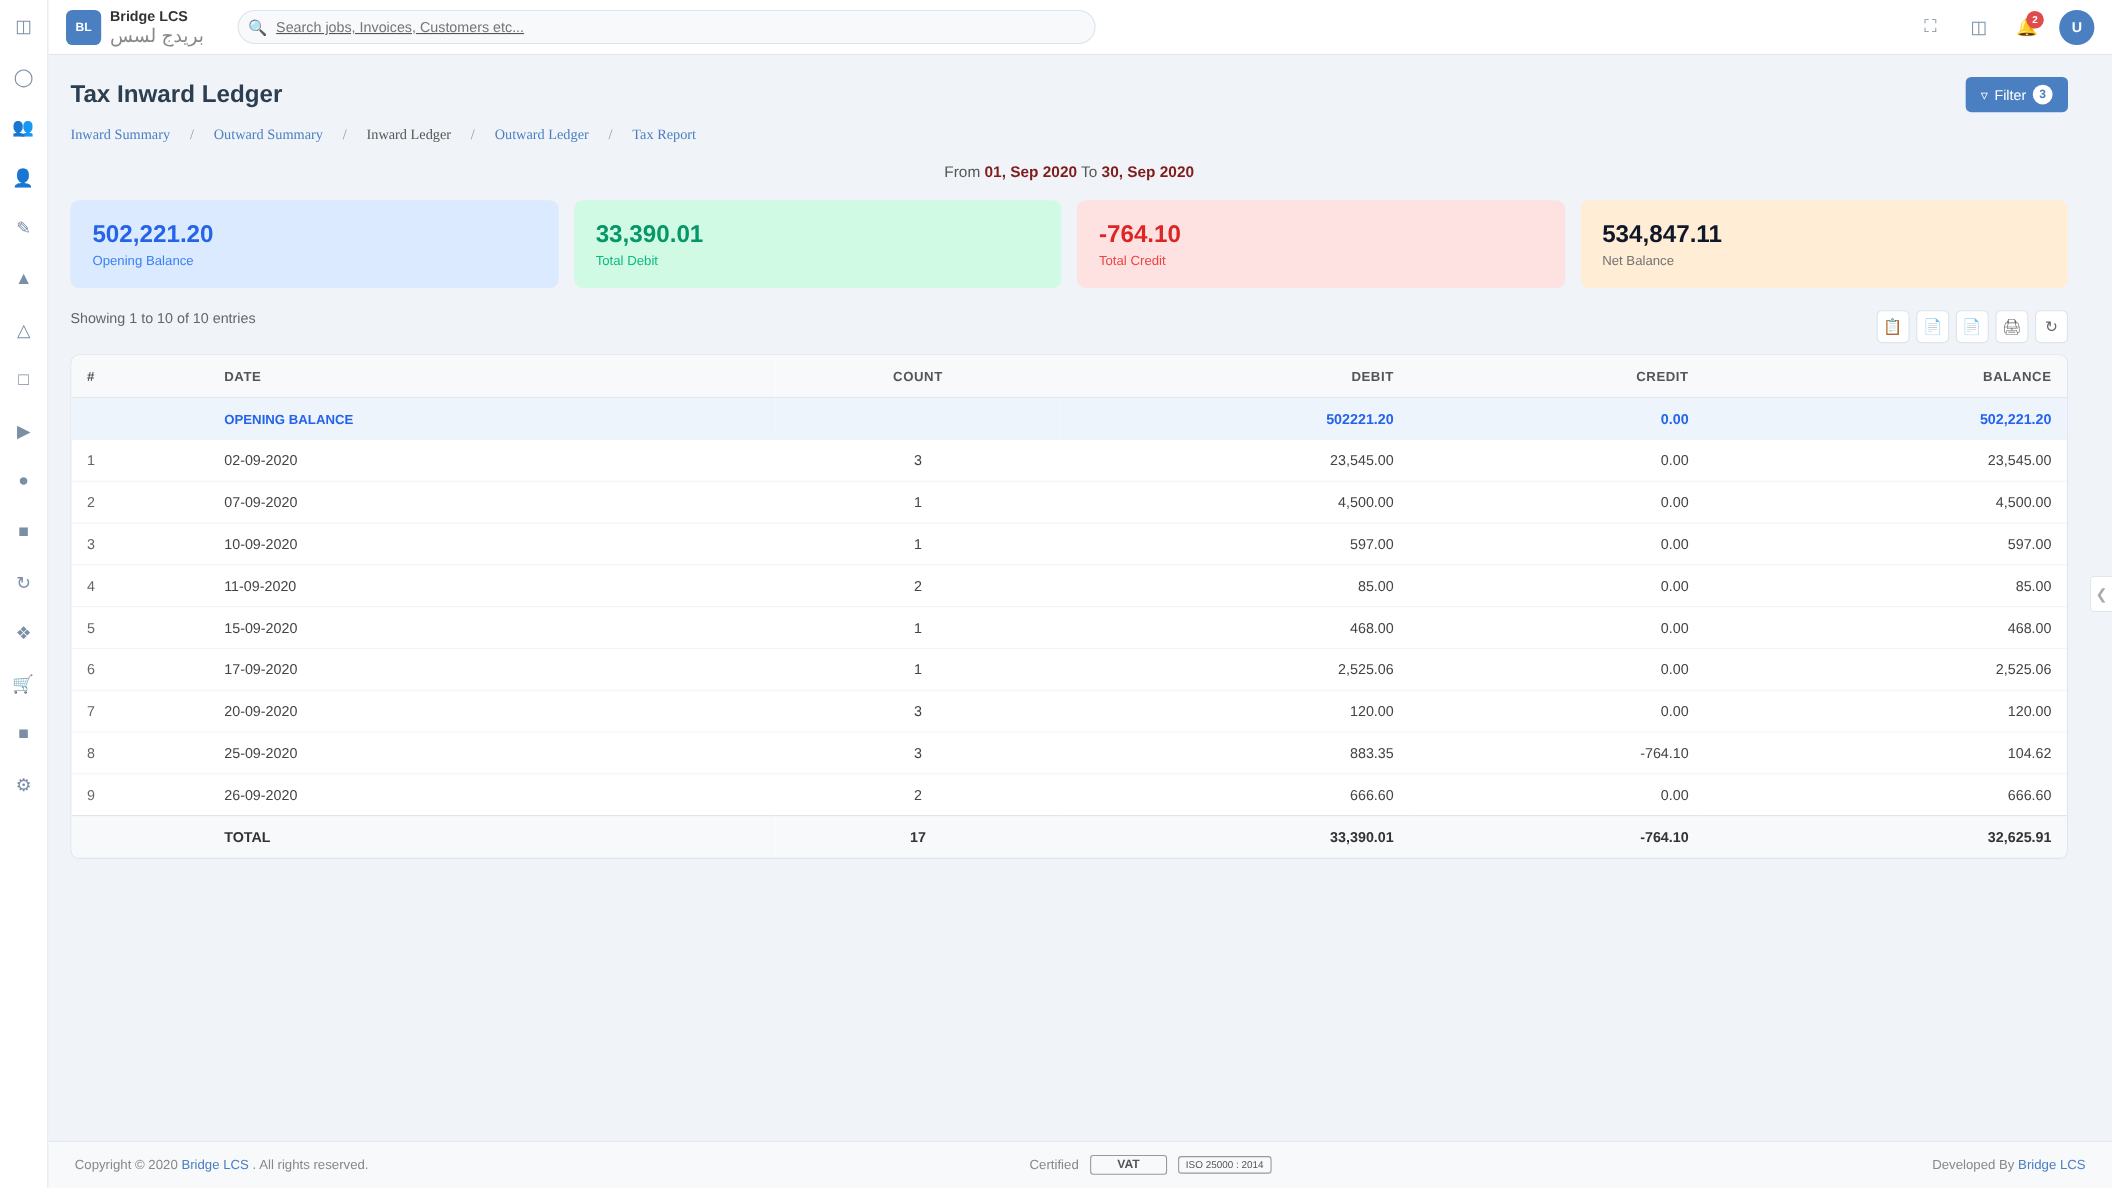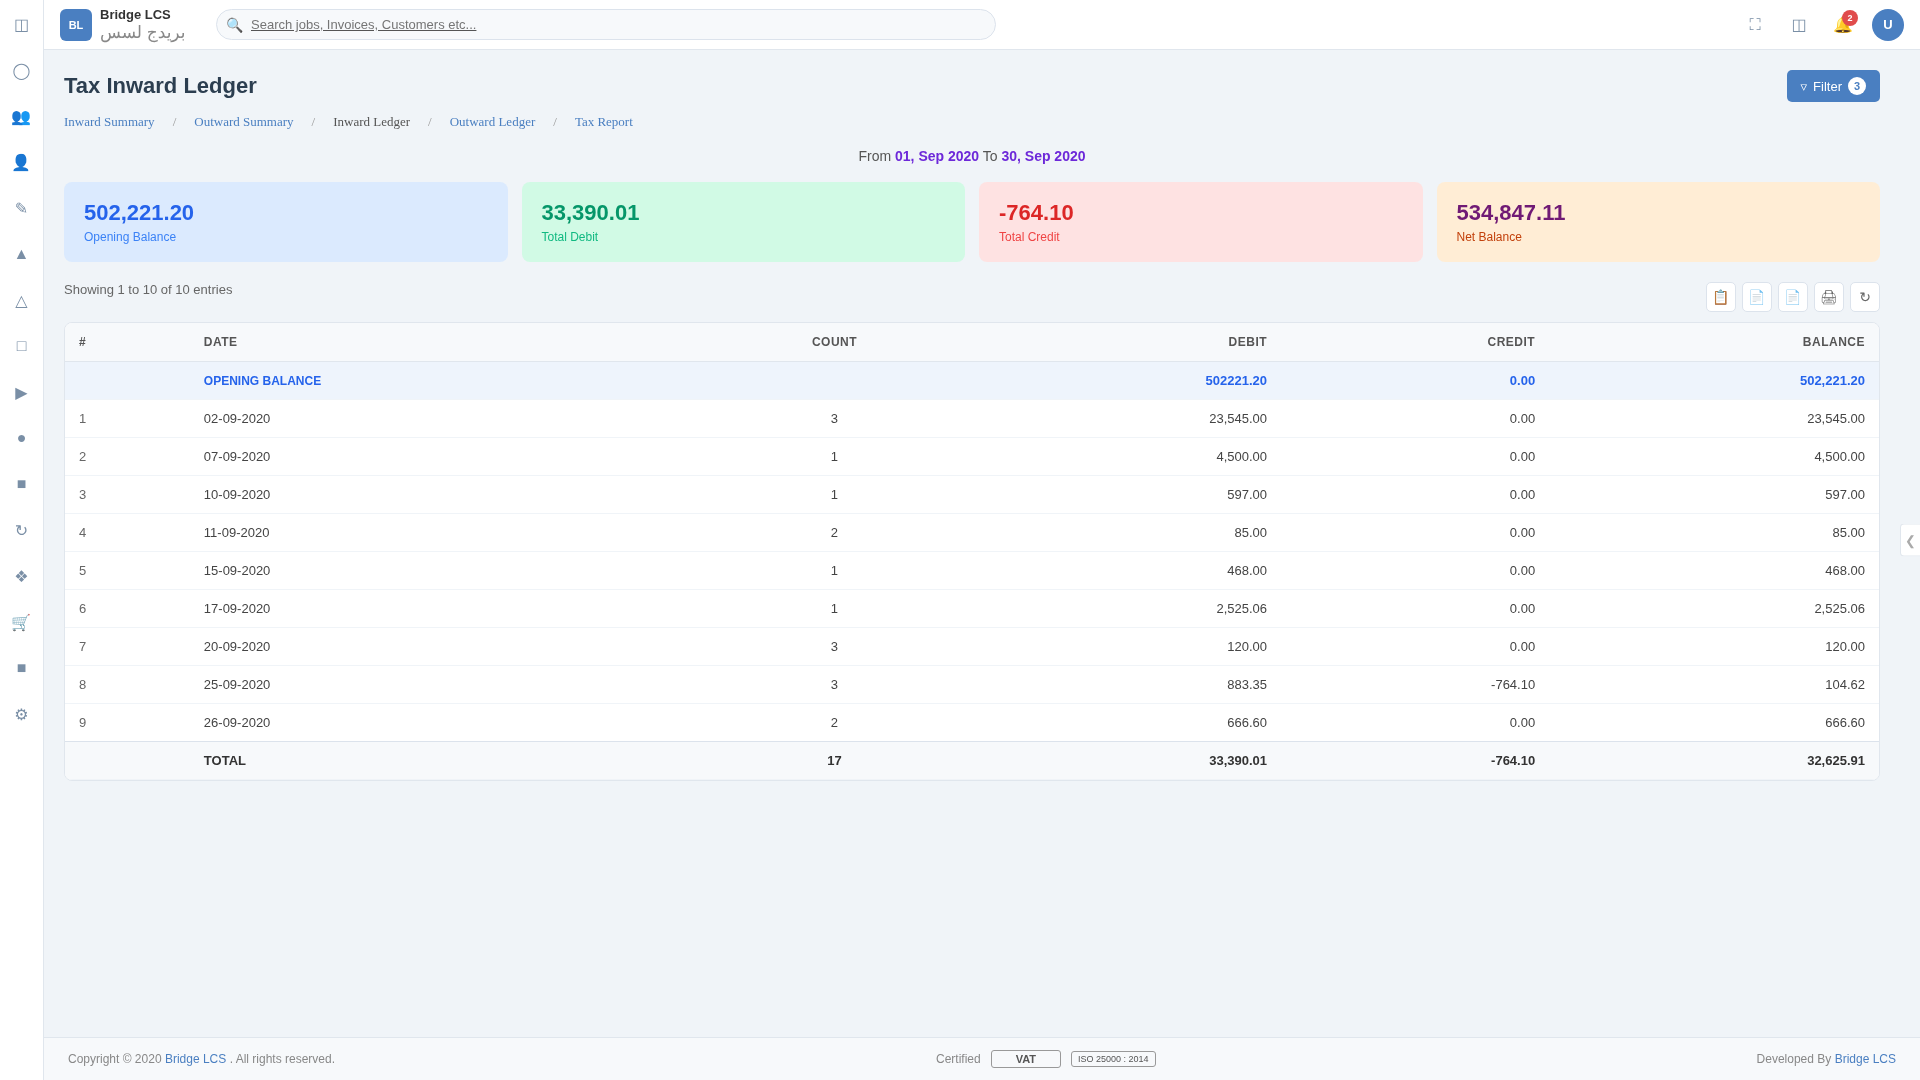--- a/index.html
+++ b/index.html
@@ -38,39 +38,39 @@
     .filter-badge { background: white; color: #4a7fc1; border-radius: 50%; width: 18px; height: 18px; display: flex; align-items: center; justify-content: center; font-size: 11px; font-weight: bold; }
 
     
     .breadcrumb { display: flex; align-items: center; gap: 18px; margin-bottom: 18px; font-size: 13px; font-family: Liberation Serif, serif; }
     .breadcrumb a { color: #4a7fc1; text-decoration: none; cursor: pointer; }
     .breadcrumb span { color: #999; }
     .breadcrumb .current { color: #555; }
 
     
     .date-range { text-align: center; margin-bottom: 18px; font-size: 14px; color: #555; }
-    .date-range .date-val { color: #6d28d9; font-weight: 600; }
+    .date-range .date-val { color: #7f1d1d; font-weight: 600; }
 
     
     .summary-cards { display: grid; grid-template-columns: repeat(4, 1fr); gap: 14px; margin-bottom: 20px; }
     .card { border-radius: 8px; padding: 18px 20px; }
     .card-blue { background: #dbeafe; }
     .card-green { background: #d1fae5; }
     .card-red { background: #fee2e2; }
     .card-orange { background: #ffedd5; }
     .card-value { font-size: 22px; font-weight: 700; margin-bottom: 4px; }
     .card-blue .card-value { color: #2563eb; }
     .card-green .card-value { color: #059669; }
     .card-red .card-value { color: #dc2626; }
-    .card-orange .card-value { color: #701a75; }
+    .card-orange .card-value { color: #0f172a; }
     .card-label { font-size: 12px; }
     .card-blue .card-label { color: #3b82f6; }
     .card-green .card-label { color: #10b981; }
     .card-red .card-label { color: #ef4444; }
-    .card-orange .card-label { color: #c2410c; }
+    .card-orange .card-label { color: #737373; }
 
     
     .table-toolbar { display: flex; justify-content: space-between; margin-bottom: 10px; }
     .showing-text { font-size: 13px; color: #666; }
     .table-actions { display: flex; gap: 6px; }
     .tbl-btn { width: 30px; height: 30px; border: 1px solid #dce3ec; background: white; border-radius: 5px; display: flex; align-items: center; justify-content: center; cursor: pointer; color: #666; font-size: 14px; }
 
     
     .table-wrap { background: white; border-radius: 8px; border: 1px solid #e0e6ed; overflow: hidden; }
     table { width: 100%; border-collapse: collapse; }

